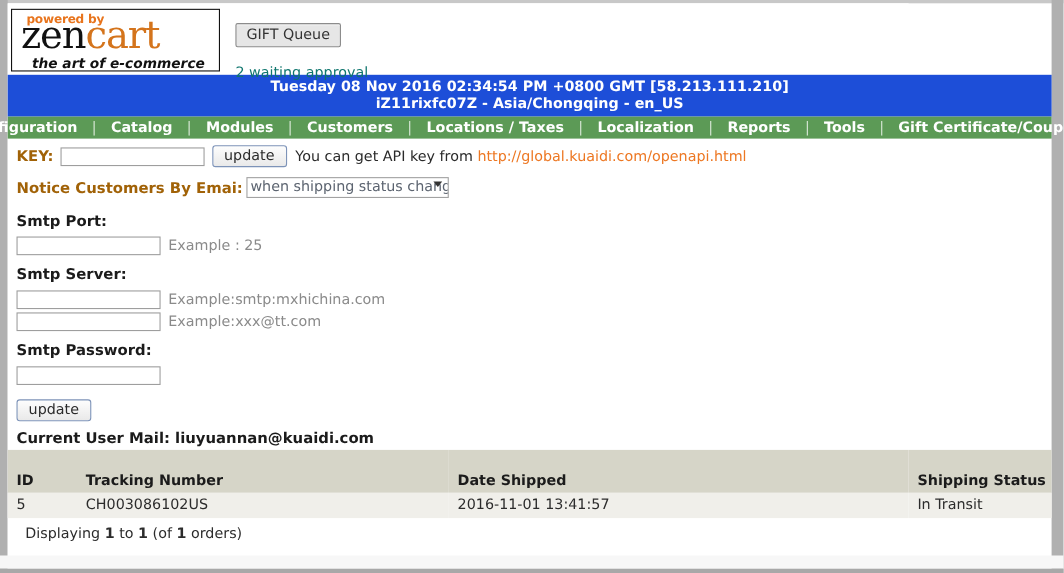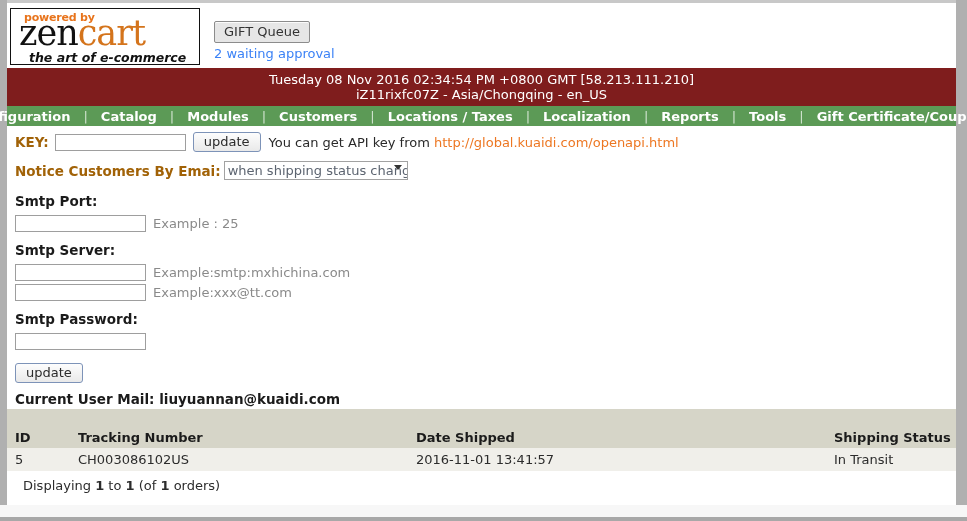--- a/index.html
+++ b/index.html
@@ -120,34 +120,34 @@
     font-size: 13px;
     color: #333333;
     background: #e6e6e6;
     border: 1px solid #8c8c8c;
     border-radius: 2px;
     padding: 2px 9px 3px 9px;
     box-shadow: inset 0 1px 0 #fbfbfb;
     cursor: pointer;
   }
   .gift-note {
-    margin-top: 3px;
-    font-family: "DejaVu Sans", sans-serif;
-    font-size: 13px;
-    color: #3b82f6;
+    margin-top: 16px;
+    font-family: "DejaVu Sans", sans-serif;
+    font-size: 13px;
+    color: #0f766e;
   }
 
   
   .datebar {
     margin-left: 0;
     width: 949px;
-    background: #7f1d1d;
+    background: #1d4ed8;
     color: #ffffff;
     text-align: center;
-    font-weight: normal;
+    font-weight: bold;
     font-size: 13px;
     padding: 4px 0 4px 0;
     box-sizing: border-box;
     line-height: 15px;
   }
   .datebar div { white-space: nowrap; }
 
   
   .navbar {
     width: 949px;

